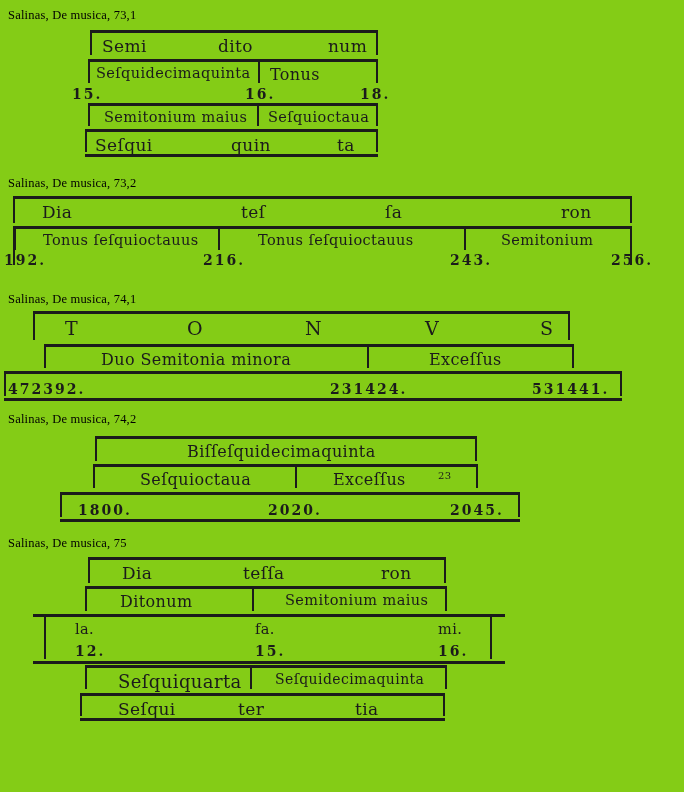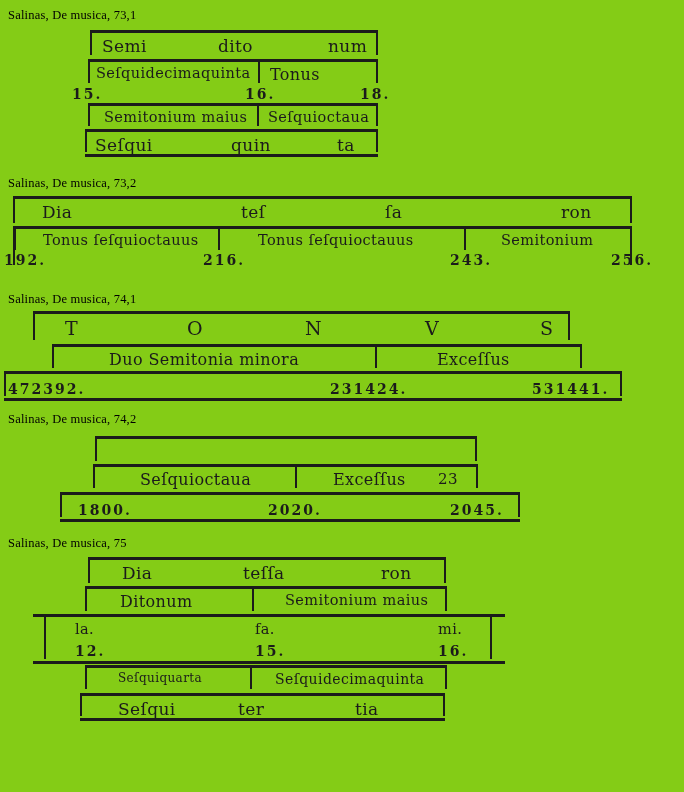--- a/index.html
+++ b/index.html
@@ -106,21 +106,21 @@
     <div class="row box" style="left:33px;top:311px;width:537px;height:31px">
       <i class="vl" style="left:0"></i>
       <i class="vl" style="left:535px"></i>
       <span class="t tonvs" style="left:32px">T</span>
       <span class="t tonvs" style="left:154px">O</span>
       <span class="t tonvs" style="left:272px">N</span>
       <span class="t tonvs" style="left:392px">V</span>
       <span class="t tonvs" style="left:507px">S</span>
     </div>
 
-    <div class="row box" style="left:52px;top:344px;width:530px;height:26px">
+    <div class="row box" style="left:44px;top:344px;width:530px;height:26px">
       <i class="vl" style="left:0"></i>
       <i class="vl" style="left:323px"></i>
       <i class="vl" style="left:528px"></i>
       <span class="t" style="left:57px;font-size:16px">Duo Semitonia minora</span>
       <span class="t" style="left:385px;font-size:16px">Exceſſus</span>
     </div>
 
     <div class="row box closed" style="left:4px;top:371px;width:618px;height:30px">
       <i class="vl" style="left:0"></i>
       <i class="vl" style="left:616px"></i>
@@ -129,29 +129,30 @@
       <span class="num" style="left:528px;top:7px">531441.</span>
     </div>
   </div>
 
   <div>
     <div class="caption" style="top:412px">Salinas, De musica, 74,2</div>
 
     <div class="row box" style="left:95px;top:436px;width:382px;height:27px">
       <i class="vl" style="left:0"></i>
       <i class="vl" style="left:380px"></i>
+      <span class="t" style="left:92px;font-size:16px">Biſſeſquidecimaquinta</span>
     </div>
 
     <div class="row box" style="left:93px;top:464px;width:385px;height:26px">
       <i class="vl" style="left:0"></i>
       <i class="vl" style="left:202px"></i>
       <i class="vl" style="left:383px"></i>
       <span class="t" style="left:47px;font-size:16px">Seſquioctaua</span>
       <span class="t" style="left:240px;font-size:16px">Exceſſus</span>
-      <span class="t" style="left:345px;font-size:15px">23</span>
+      <span class="t" style="left:345px;font-size:10px">23</span>
     </div>
 
     <div class="row box closed" style="left:60px;top:492px;width:460px;height:30px">
       <i class="vl" style="left:0"></i>
       <i class="vl" style="left:458px"></i>
       <span class="num" style="left:18px;top:7px">1800.</span>
       <span class="num" style="left:208px;top:7px">2020.</span>
       <span class="num" style="left:390px;top:7px">2045.</span>
     </div>
   </div>
@@ -183,21 +184,21 @@
       <span class="t" style="left:405px;top:4px">mi.</span>
       <span class="num" style="left:42px;top:26px">12.</span>
       <span class="num" style="left:222px;top:26px">15.</span>
       <span class="num" style="left:405px;top:26px">16.</span>
     </div>
 
     <div class="row box" style="left:85px;top:665px;width:362px;height:26px">
       <i class="vl" style="left:0"></i>
       <i class="vl" style="left:165px"></i>
       <i class="vl" style="left:360px"></i>
-      <span class="t" style="left:33px;font-size:12px">Seſquiquarta</span>
+      <span class="t" style="left:33px;font-size:18px">Seſquiquarta</span>
       <span class="t" style="left:190px;font-size:14px">Seſquidecimaquinta</span>
     </div>
 
     <div class="row box closed" style="left:80px;top:693px;width:365px;height:28px">
       <i class="vl" style="left:0"></i>
       <i class="vl" style="left:363px"></i>
       <span class="t frag" style="left:38px">Seſqui</span>
       <span class="t frag" style="left:158px">ter</span>
       <span class="t frag" style="left:275px">tia</span>
     </div>

